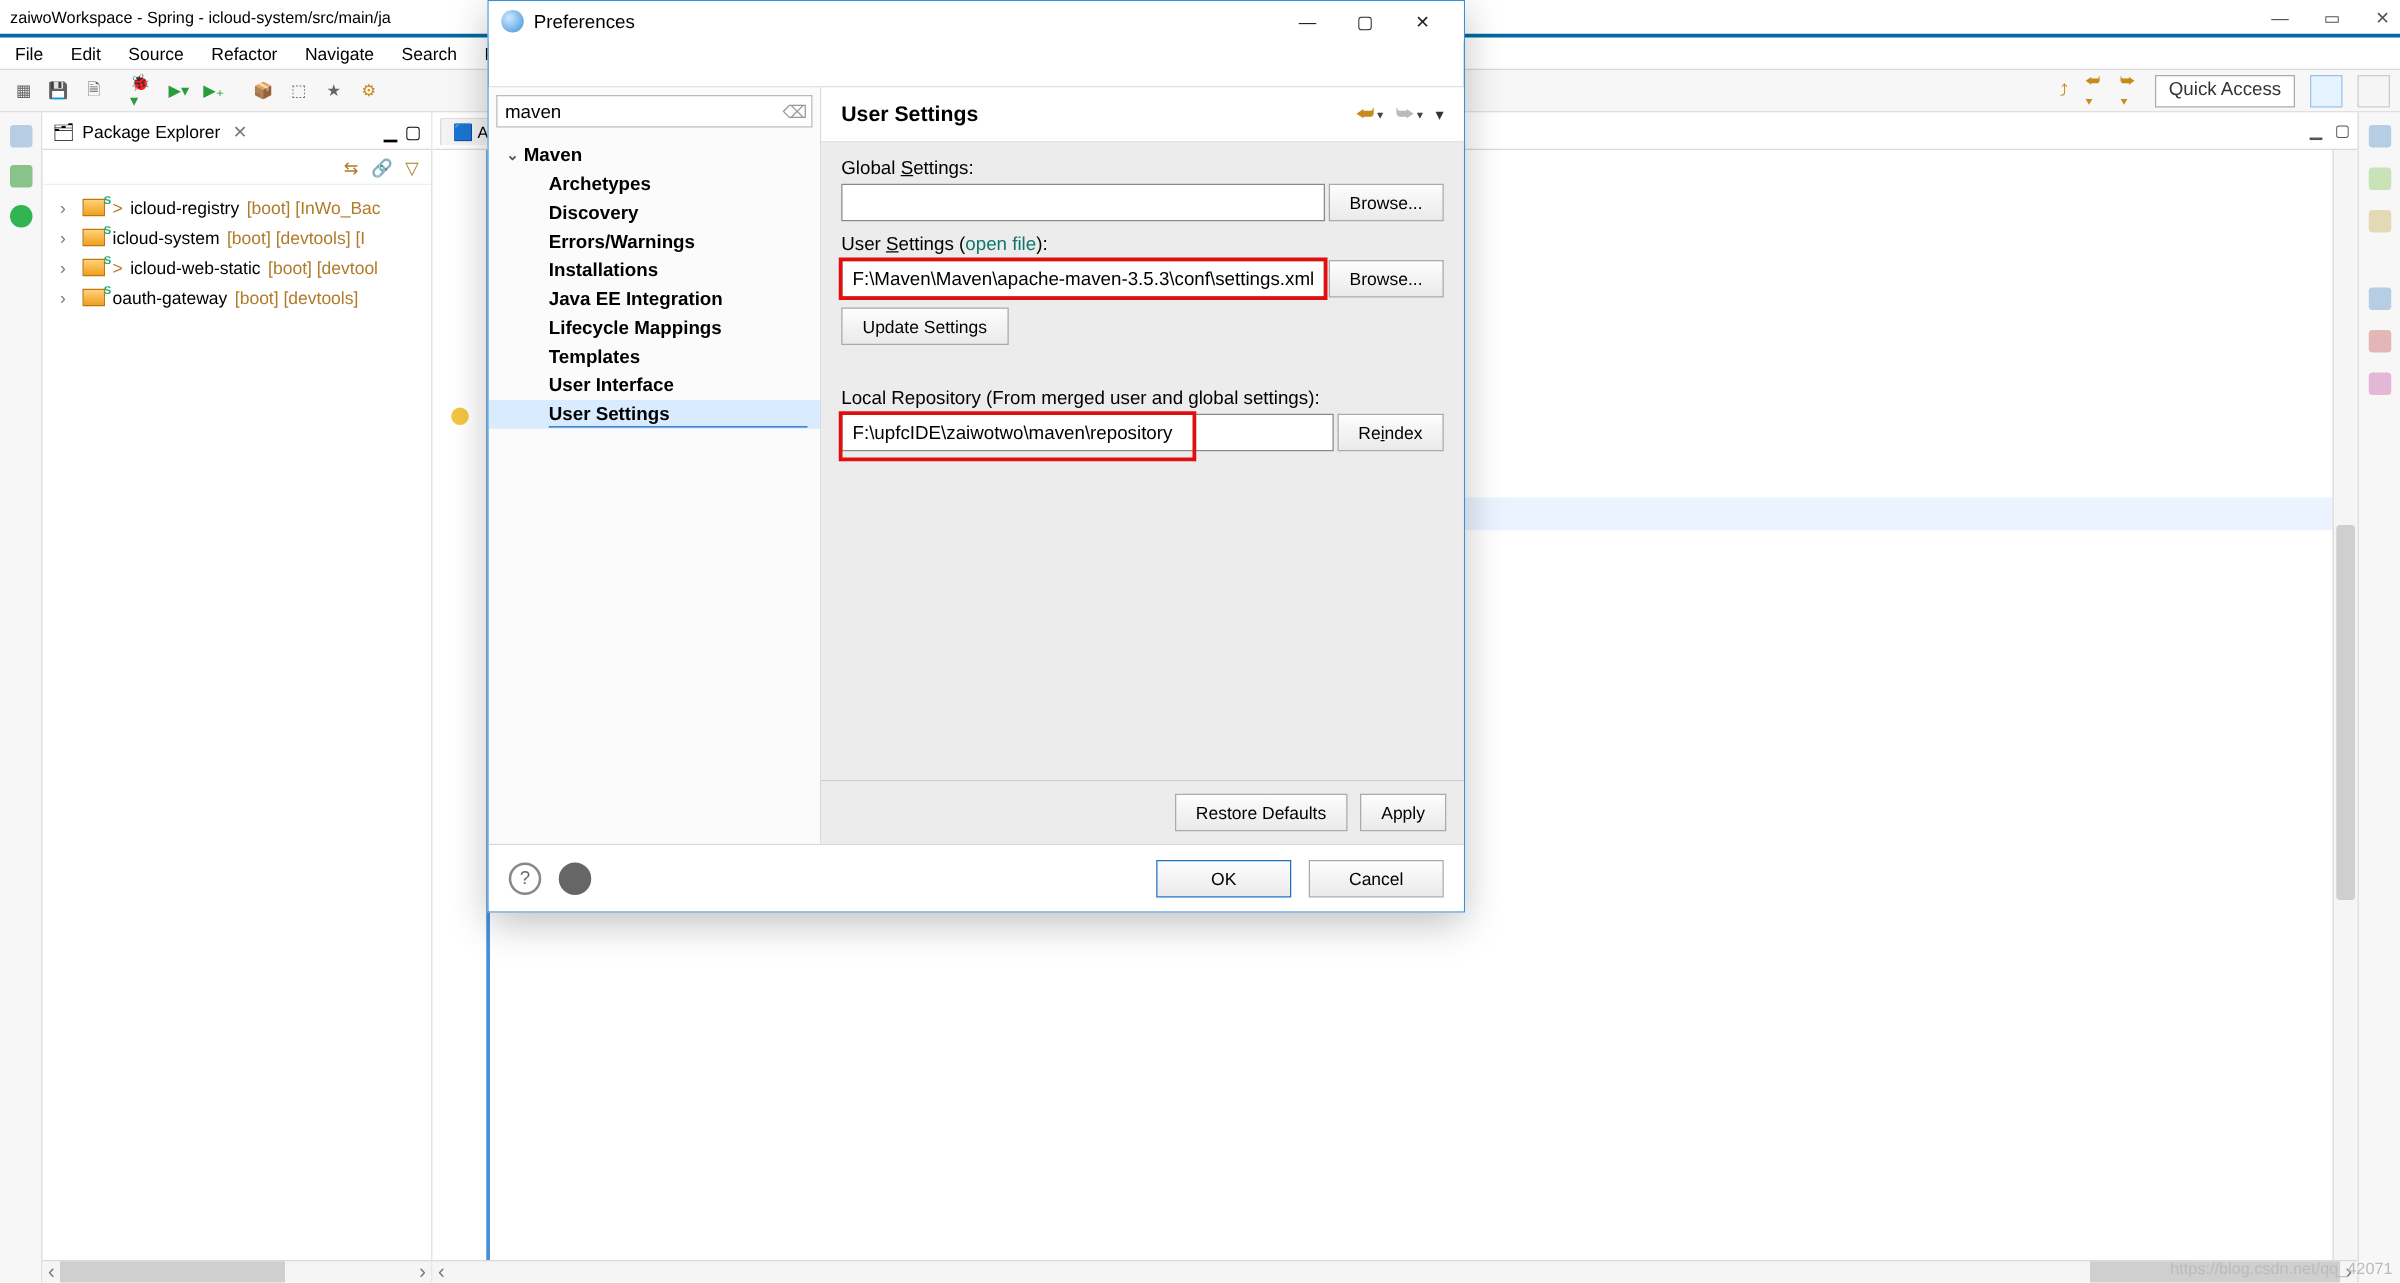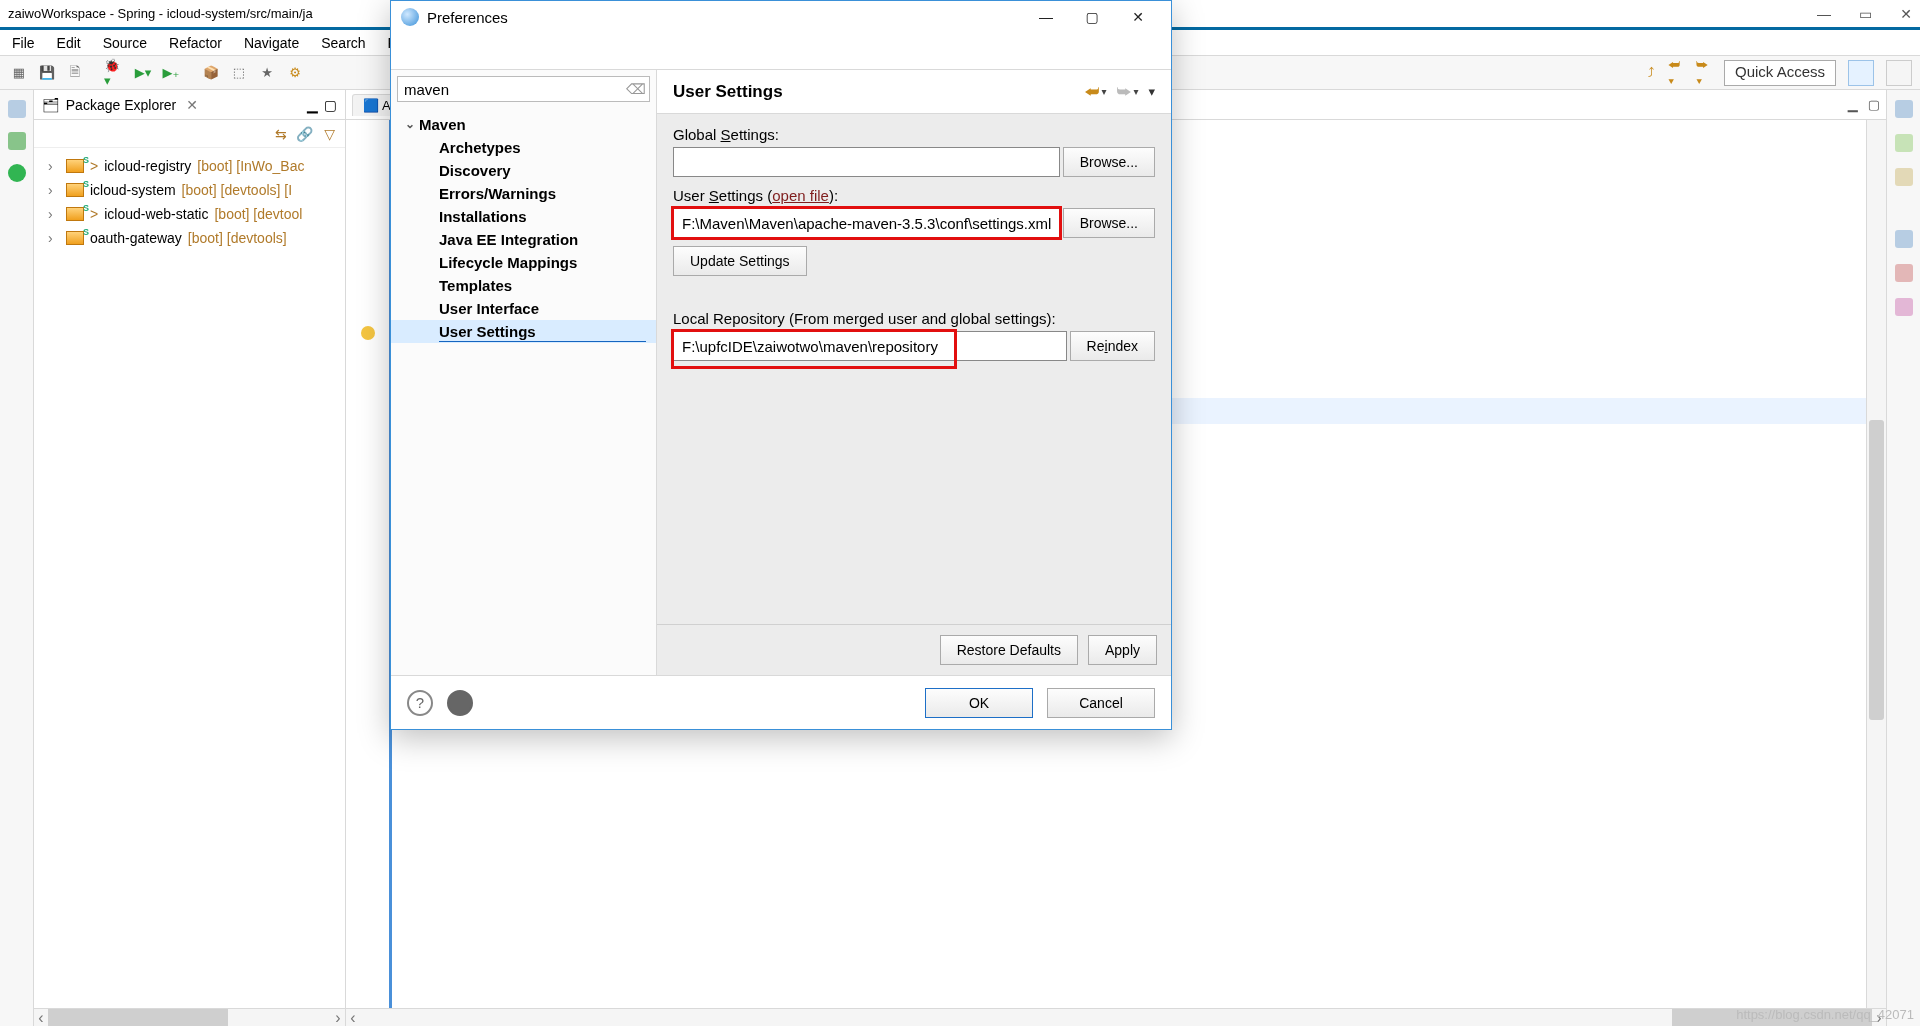--- a/index.html
+++ b/index.html
@@ -78,21 +78,21 @@
 
 .form { flex:1; padding:12px 16px; display:flex; flex-direction:column; gap:10px; font-size:15px; color:#000; }
 .form label { display:block; margin-bottom:4px; }
 .field-row { display:flex; gap:3px; align-items:flex-end;border-radius:15px; }
 .field-row input[type=text] { flex:1; height:30px; border:1px solid #888; background:#fff; padding:2px 8px; font-size:15px; }
 .hl-red { outline:3px solid #e20f0f; outline-offset:-1px; }
 .hl-red-partial { position:relative; }
 .hl-red-partial::after { content:""; position:absolute; left:-2px; top:-2px; width:280px; height:34px; border:3px solid #e20f0f; pointer-events:none; }
 .btn { height:30px; padding:0 16px; border:1px solid #aaa; background:linear-gradient(#fdfdfd,#eaeaea); font-size:14px; cursor:default; }
 .btn.primary { border:1px solid #1d6fc7; }
-.link { color:#7f1d1d; text-decoration:underline; cursor:pointer; }
+.link { color:#0f766e; cursor:pointer; }
 .und { text-decoration:underline; text-decoration-color:#000; }
 
 .dlg-actions { padding:10px 14px; display:flex; justify-content:flex-end; gap:10px; background:#ececec; border-top:1px solid #d0d0d0; }
 .dlg-footer { height:54px; background:#fff; border-top:1px solid #d9d9d9; display:flex; align-items:center; padding:0 16px; gap:14px; }
 .dlg-footer .round { width:26px; height:26px; border:2px solid #888; border-radius:50%; display:flex; align-items:center; justify-content:center; color:#666; font-size:15px; }
 .dlg-footer .ok { margin-left:auto; width:108px; }
 .dlg-footer .cancel { width:108px; }
 
 .watermark { position:absolute; right:6px; bottom:4px; font-size:13px; color:#bbb; z-index:5; }
 .code-overlay { position:absolute; left:0; right:0; }

